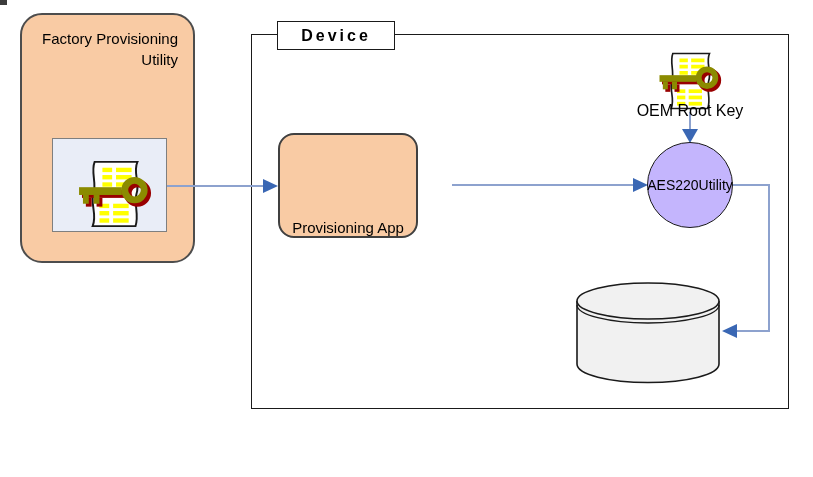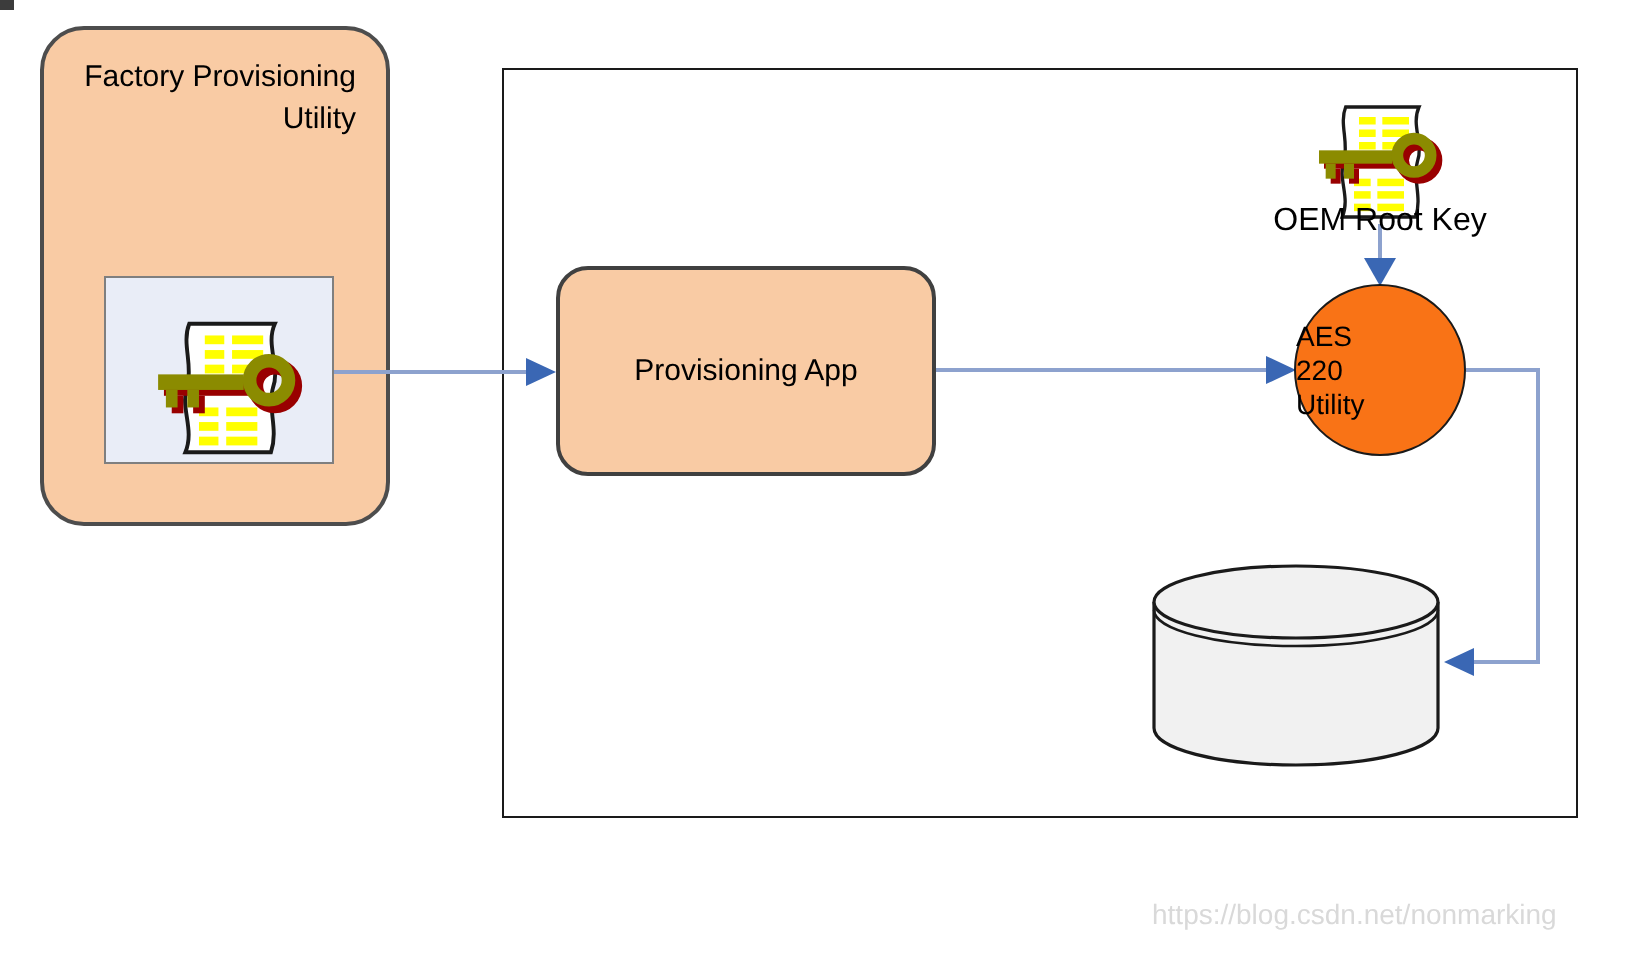--- a/index.html
+++ b/index.html
@@ -41,41 +41,41 @@
   }
   .device-label {
     left:277px; top:21px; width:118px; height:29px;
     background:#ffffff; border:1.6px solid #1A1A1A; box-sizing:border-box;
     display:flex; align-items:center; justify-content:center;
     font-size:16px; font-weight:bold; letter-spacing:3px;
   }
 
   
   .prov-app {
-    left:278px; top:133px; width:190px; height:105px;
+    left:278px; top:133px; width:140px; height:105px;
     background:#F9CBA4; border:2px solid #404040; border-radius:16px;
     box-sizing:border-box;
-    display:flex; align-items:center; justify-content:center;
+    display:flex; align-items:flex-end; justify-content:center;
     font-size:15px;
   }
 
   
   .overlay { left:0; top:0; width:813px; height:477px; pointer-events:none; }
 
   
   .encrypt-label {
     left:486px; top:177px; background:#ffffff; padding:0 2px;
     font-size:14px;
   }
 
   
   .aes-circle {
     left:647px; top:142px; width:86px; height:86px; border-radius:50%;
-    background:#f97316; border:1.6px solid #1A1A1A; box-sizing:border-box;
-    display:flex; flex-direction:column; align-items:flex-start; justify-content:center;
+    background:#c4b5fd; border:1.6px solid #1A1A1A; box-sizing:border-box;
+    display:flex; flex-direction:row; align-items:center; justify-content:center;
     font-size:14px; line-height:17px; text-align:center;
   }
 
   
   .oem-icon { left:657px; top:50px; width:70px; height:62px; }
   .oem-label { left:635px; top:102px; width:110px; text-align:center; font-size:16px; }
 
   
   .cylinder { left:575px; top:281px; width:146px; height:103px; }
   .storage-label { left:575px; top:342px; width:146px; text-align:center; font-size:14px; }
@@ -124,20 +124,21 @@
     </g>
     <g fill="#8B8B00">
       <rect x="3" y="30" width="44" height="8"></rect>
       <rect x="7" y="38" width="6" height="9"></rect>
       <rect x="18" y="38" width="6" height="9"></rect>
       <circle cx="60" cy="33" r="10" fill="none" stroke="#8B8B00" stroke-width="7"></circle>
     </g>
   </svg>
 
   <div class="abs device-box"></div>
+  <div class="abs device-label">Device</div>
 
   <svg class="abs overlay" viewBox="0 0 813 477" xmlns="http://www.w3.org/2000/svg">
     <g>
       <line x1="167" y1="186" x2="264" y2="186" stroke="#8DA2CE" stroke-width="2"></line>
       <polygon points="278,186 263,179 263,193" fill="#3A67B4"></polygon>
     </g>
     <g>
       <line x1="452" y1="185" x2="634" y2="185" stroke="#8DA2CE" stroke-width="2"></line>
       <polygon points="648,185 633,178 633,192" fill="#3A67B4"></polygon>
     </g>
@@ -192,15 +193,14 @@
     </g>
   </svg>
   <div class="abs oem-label">OEM Root Key</div>
 
   <svg class="abs cylinder" viewBox="0 0 146 103" xmlns="http://www.w3.org/2000/svg">
     <path d="M2,20 L2,83 C2,93.5 34,101.5 73,101.5 C112,101.5 144,93.5 144,83 L144,20" fill="#F1F1F1" stroke="#1A1A1A" stroke-width="1.6"></path>
     <ellipse cx="73" cy="20" rx="71" ry="18" fill="#F1F1F1" stroke="#1A1A1A" stroke-width="1.6"></ellipse>
     <path d="M2,24 A71,18 0 0,0 144,24" fill="none" stroke="#1A1A1A" stroke-width="1.3"></path>
   </svg>
 
-  <div class="abs watermark">https://blog.csdn.net/nonmarking</div>
 
 </div>
 
 </body></html>

